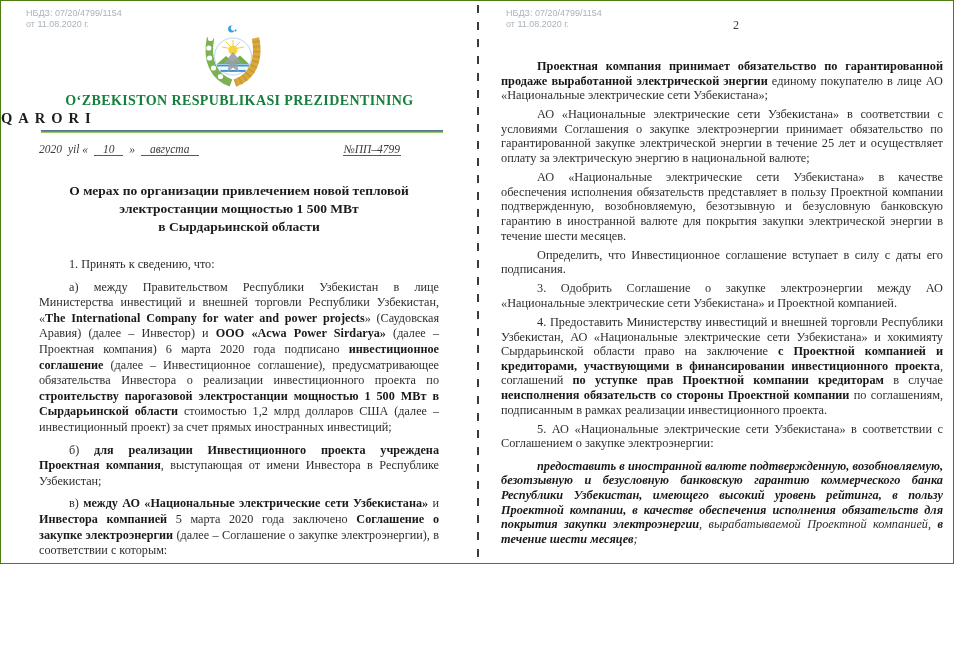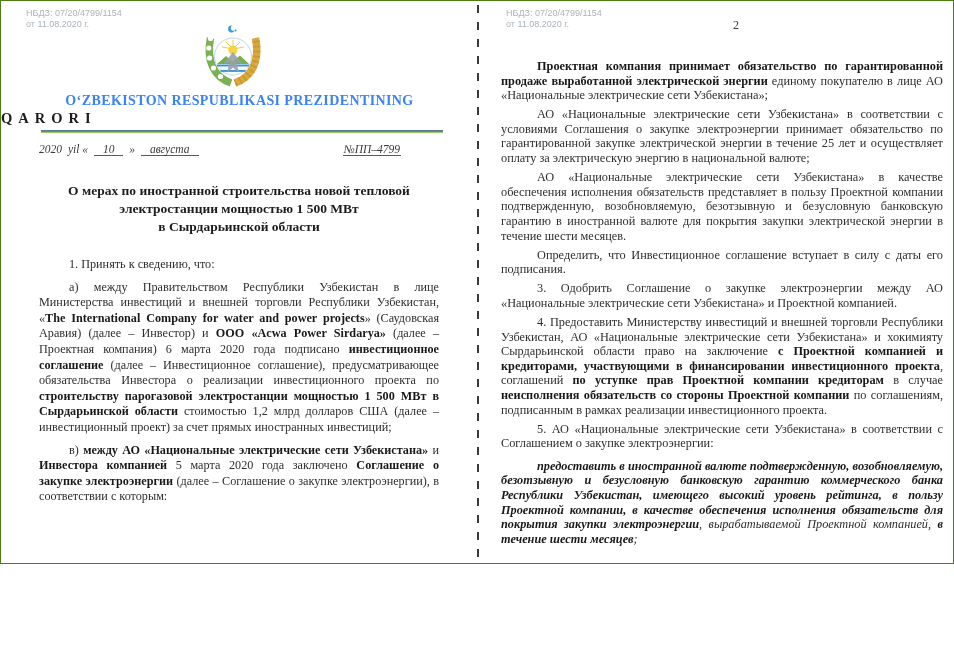--- a/index.html
+++ b/index.html
@@ -17,21 +17,21 @@
   }
   .stamp{
     position:absolute;top:7px;font-family:"Liberation Sans","DejaVu Sans",sans-serif;
     font-size:9px;line-height:11px;color:#aab3bb;
   }
   .page1 .stamp{left:25px;}
   .page2 .stamp{left:26px;}
   .emblem{position:absolute;left:200px;top:22px;width:64px;height:64px;}
   .org-name{
     position:absolute;top:92px;left:0;width:100%;text-align:center;
-    font-weight:bold;font-size:14px;letter-spacing:.4px;color:#3b82f6;
+    font-weight:bold;font-size:14px;letter-spacing:.4px;color:#15803d;
   }
   .doc-type{
     position:absolute;top:109px;left:0;width:100%;
     font-weight:bold;font-size:14.5px;letter-spacing:6px;color:#1d1d1d;
   }
   .rule{
     position:absolute;top:129px;left:40px;width:402px;height:3px;
     background:linear-gradient(to bottom,#56788f 0%,#56788f 45%,#8dbd57 60%,#aacd76 100%);
   }
   .dateline{
@@ -115,28 +115,29 @@
         <span>2020</span>
         <span>yil «</span>
         <span class="u">10</span>
         <span>»</span>
         <span class="u">августа</span>
       </span>
       <span class="u2">№ПП–4799</span>
     </div>
 
     <div class="decree-title">
-        <div>О мерах по иностранной строительства новой тепловой</div>
+        <div>О мерах по организации привлечением новой тепловой</div>
         <div>электростанции мощностью 1 500 МВт</div>
         <div>в Сырдарьинской области</div>
       </div>
 
     <div class="body body1">
         <p class="para"><span>1. Принять к сведению, что:</span></p>
         <p class="para"><span>а) между Правительством Республики Узбекистан в лице Министерства инвестиций и внешней торговли Республики Узбекистан, «</span><span class="b">The International Company for water and power projects</span><span>» (Саудовская Аравия) (далее – Инвестор) и </span><span class="b">ООО «Acwa Power Sirdarya»</span><span> (далее – Проектная компания) 6 марта 2020 года подписано </span><span class="b">инвестиционное соглашение</span><span> (далее – Инвестиционное соглашение), предусматривающее обязательства Инвестора о реализации инвестиционного проекта по </span><span class="b">строительству парогазовой электростанции мощностью 1 500 МВт в Сырдарьинской области</span><span> стоимостью 1,2 млрд долларов США (далее – инвестиционный проект) за счет прямых иностранных инвестиций;</span></p>
+        <p class="para"><span>б) </span><span class="b">для реализации Инвестиционного проекта учреждена Проектная компания</span><span>, выступающая от имени Инвестора в Республике Узбекистан;</span></p>
         <p class="para"><span>в) </span><span class="b">между АО «Национальные электрические сети Узбекистана»</span><span> и </span><span class="b">Инвестора компанией</span><span> 5 марта 2020 года заключено </span><span class="b">Соглашение о закупке электроэнергии</span><span> (далее – Соглашение о закупке электроэнергии), в соответствии с которым:</span></p>
       </div>
   </div>
 
   <div class="separator"></div>
 
   <div class="page page2">
     <div class="stamp">
         <div>НБДЗ: 07/20/4799/1154</div>
         <div>от 11.08.2020 г.</div>

